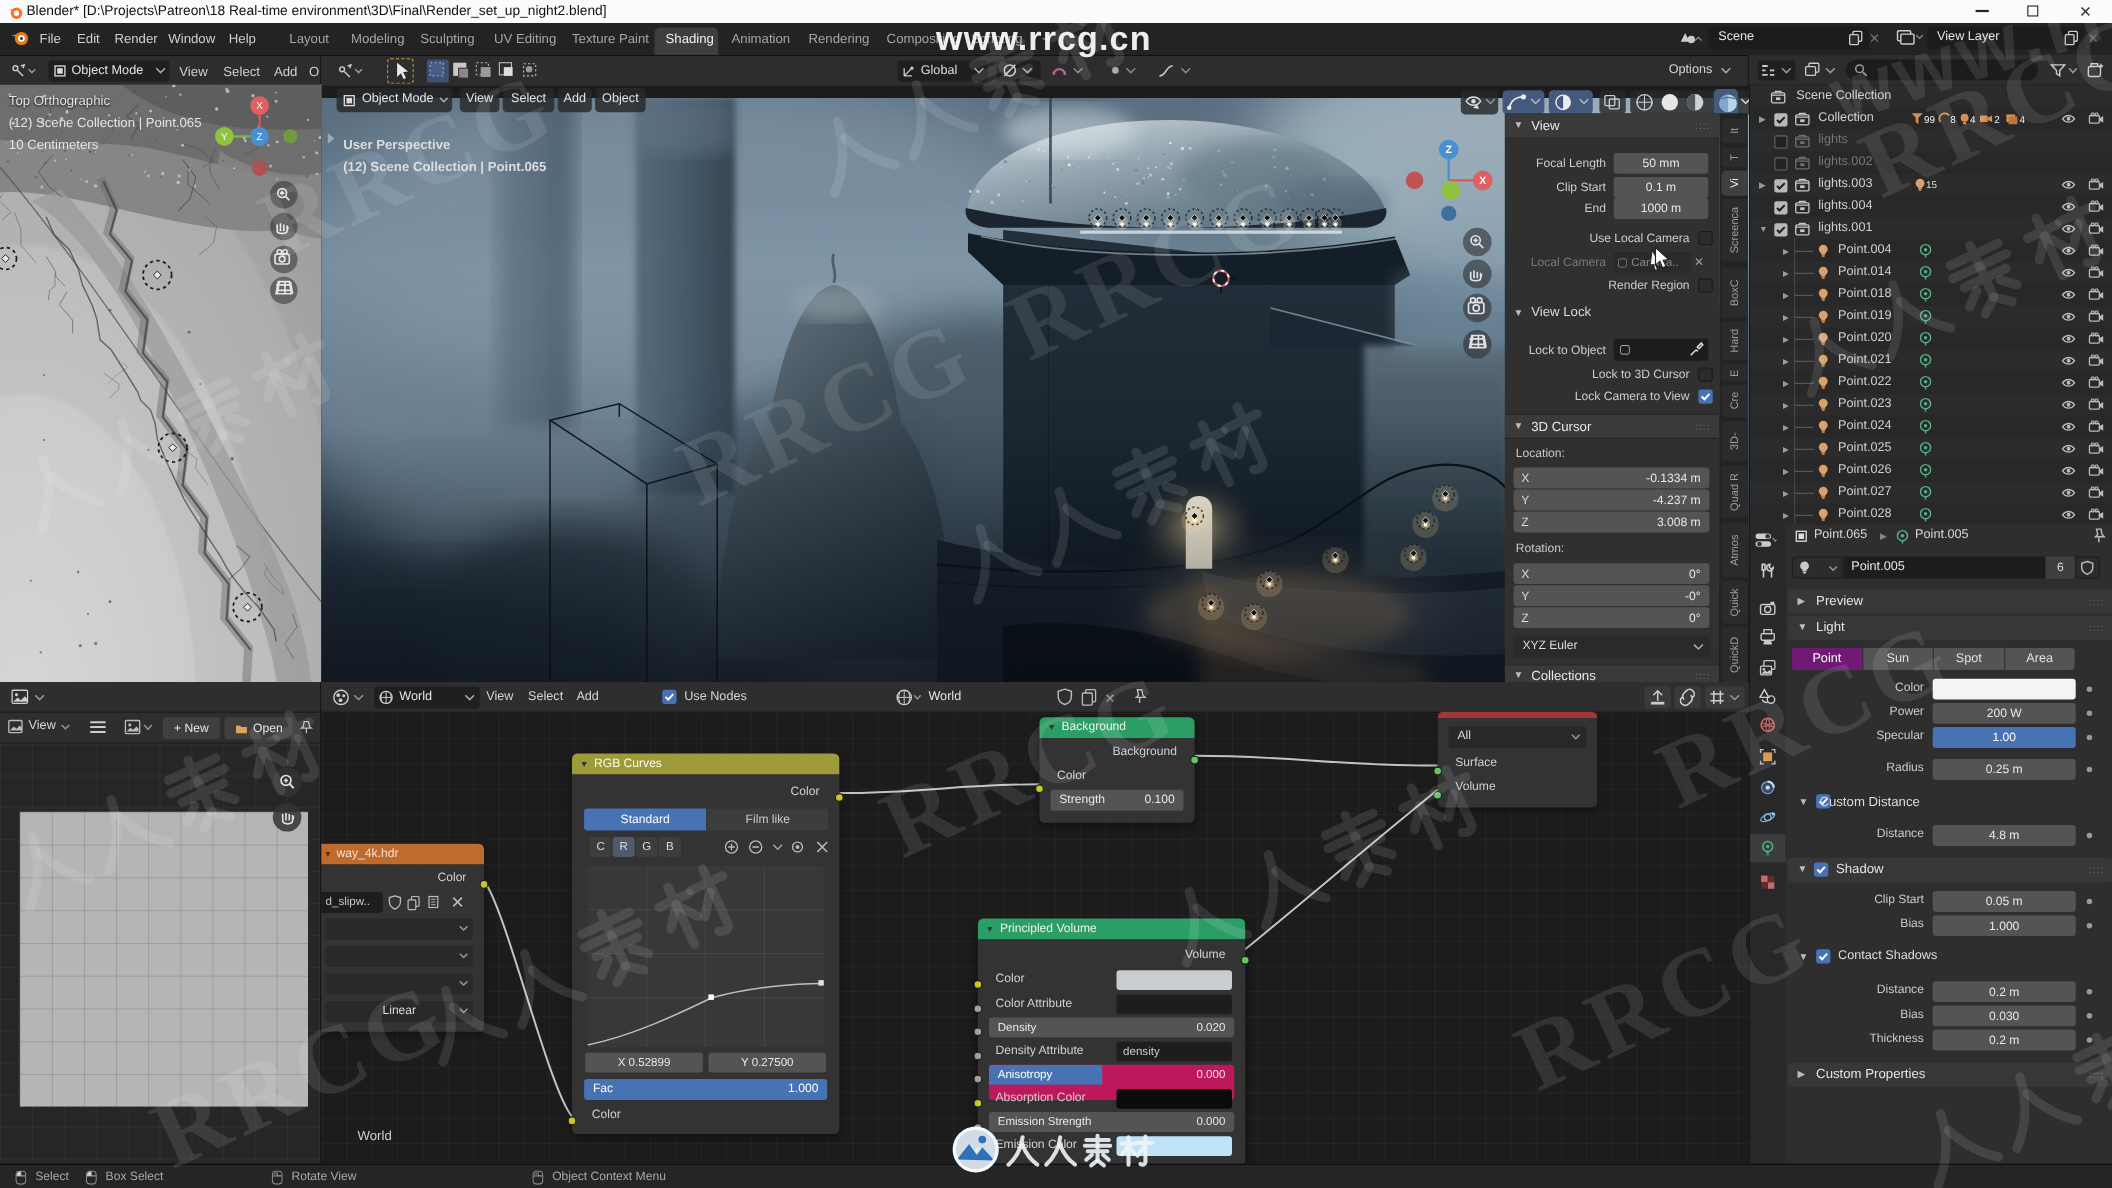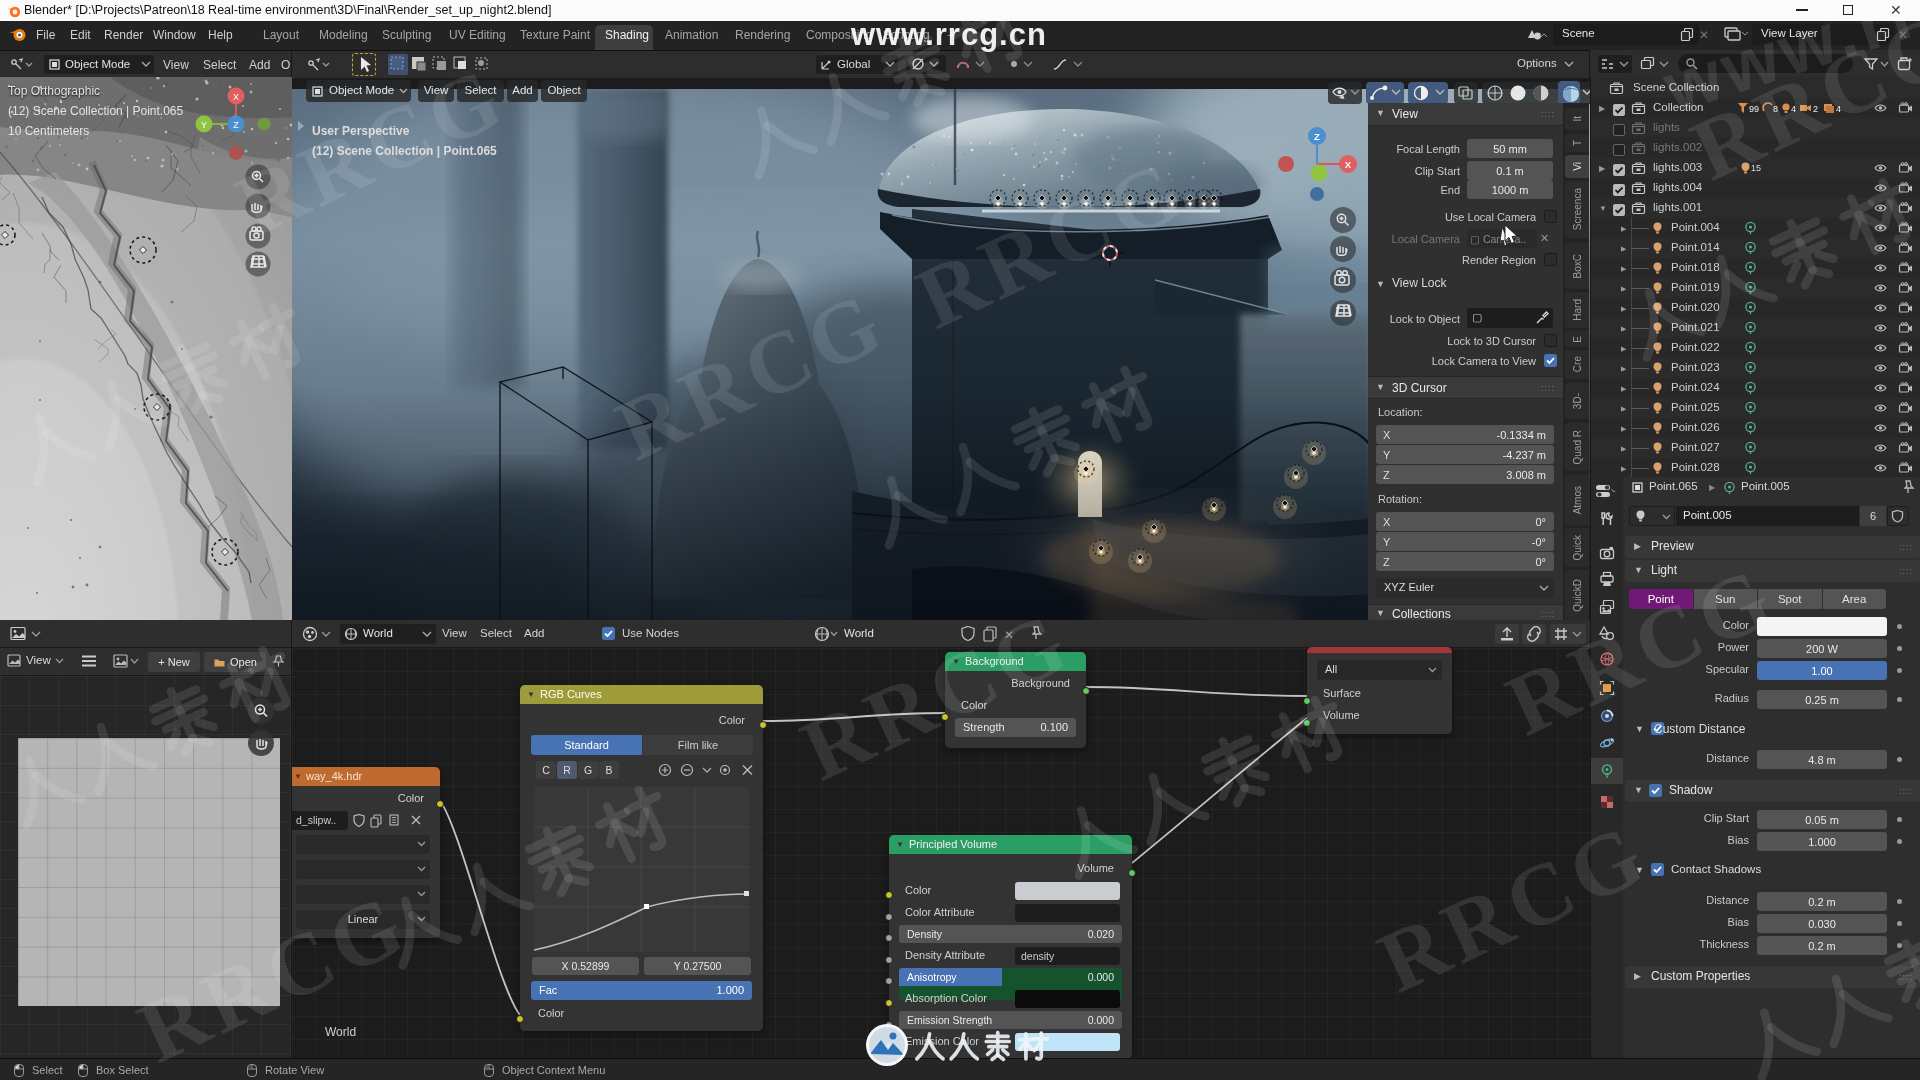--- a/index.html
+++ b/index.html
@@ -2117,21 +2117,21 @@
             <div style="position:absolute;left:0;top:1px;right:0;height:18px;background:#545454;border-radius:3px;color:#e8e8e8;font-size:10.5px;">
               <span style="position:absolute;left:8px;top:2.5px">Density</span>
               <span style="position:absolute;right:8px;top:2.5px">0.020</span>
             </div>
           </div>
           <div style="position:relative;height:21.5px;">
             <div style="position:absolute;left:16px;top:3px;color:#d0d0d0;font-size:11px;white-space:nowrap;">Density Attribute</div>
             <div style="position:absolute;left:126px;top:1px;width:105px;height:18px;background:#1d1d1d;border-radius:3px;color:#ccc;font-size:10.5px;line-height:18px;padding-left:6px;">density</div>
           </div>
           <div style="position:relative;height:21.5px;margin:0 10px;">
-            <div style="position:absolute;left:0;top:1px;right:0;height:32px;background:#14532d;border-radius:3px;color:#fff;font-size:10.5px;overflow:hidden;padding-left:37px;">
+            <div style="position:absolute;left:0;top:1px;right:0;height:32px;background:#be185d;border-radius:3px;color:#fff;font-size:10.5px;overflow:hidden;padding-left:37px;">
               <div style="position:absolute;left:0;top:0;width:103px;height:18px;background:#4772b3;"></div>
               <span style="position:absolute;left:8px;top:2.5px">Anisotropy</span>
               <span style="position:absolute;right:8px;top:2.5px;color:#e8e8e8">0.000</span>
             </div>
           </div>
           <div style="position:relative;height:21.5px;">
             <div style="position:absolute;left:16px;top:3px;color:#d0d0d0;font-size:11px;white-space:nowrap;">Absorption Color</div>
             <div style="position:absolute;left:126px;top:1px;width:105px;height:18px;background:#0b0b0b;border-radius:3px;"></div>
           </div>
           <div style="position:relative;height:21.5px;margin:0 10px;">

